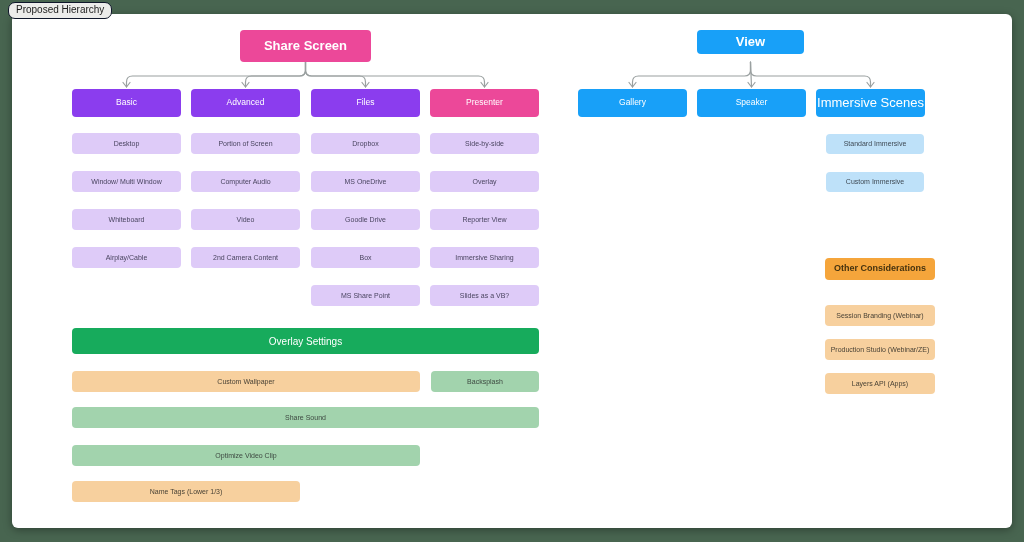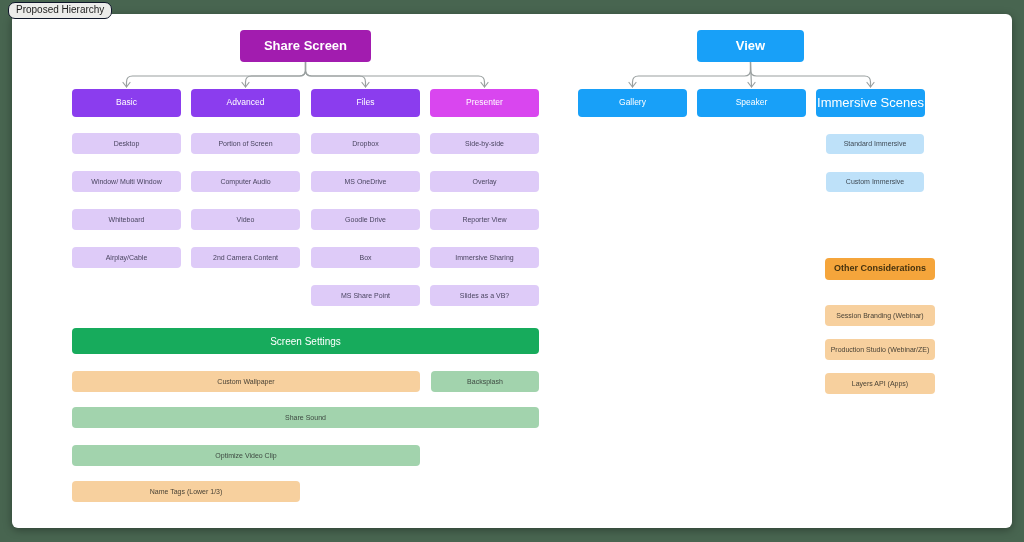--- a/index.html
+++ b/index.html
@@ -60,26 +60,26 @@
         <path d="M305.5,62 L305.5,70 Q305.5,76 311.5,76 L478.5,76 Q484.5,76 484.5,82 L484.5,87" fill="none" stroke="#9AA0A0" stroke-width="1.2" stroke-linecap="round" stroke-linejoin="round"></path>
         <path d="M481,82.5 L484.5,87 L488,82.5" fill="none" stroke="#9AA0A0" stroke-width="1.2" stroke-linecap="round" stroke-linejoin="round"></path>
         <path d="M750.5,62 L750.5,70 Q750.5,76 744.5,76 L638.5,76 Q632.5,76 632.5,82 L632.5,87" fill="none" stroke="#9AA0A0" stroke-width="1.2" stroke-linecap="round" stroke-linejoin="round"></path>
         <path d="M629,82.5 L632.5,87 L636,82.5" fill="none" stroke="#9AA0A0" stroke-width="1.2" stroke-linecap="round" stroke-linejoin="round"></path>
         <path d="M750.5,62 L751.5,87" fill="none" stroke="#9AA0A0" stroke-width="1.2" stroke-linecap="round" stroke-linejoin="round"></path>
         <path d="M748,82.5 L751.5,87 L755,82.5" fill="none" stroke="#9AA0A0" stroke-width="1.2" stroke-linecap="round" stroke-linejoin="round"></path>
         <path d="M750.5,62 L750.5,70 Q750.5,76 756.5,76 L864.5,76 Q870.5,76 870.5,82 L870.5,87" fill="none" stroke="#9AA0A0" stroke-width="1.2" stroke-linecap="round" stroke-linejoin="round"></path>
         <path d="M867,82.5 L870.5,87 L874,82.5" fill="none" stroke="#9AA0A0" stroke-width="1.2" stroke-linecap="round" stroke-linejoin="round"></path>
       </svg>
 
-  <div class="node" style="left: 228px; top: 16px; width: 131px; height: 32px; background: #a21caf; color: rgb(255, 255, 255); font-size: 13px; font-weight: 700;">Share Screen</div>
-      <div class="node" style="left: 685px; top: 16px; width: 107px; height: 32px; background: rgb(24, 160, 248); color: rgb(255, 255, 255); font-size: 13px; font-weight: 700;">View</div>
+  <div class="node" style="left: 228px; top: 16px; width: 131px; height: 32px; background: #ec4899; color: rgb(255, 255, 255); font-size: 13px; font-weight: 700;">Share Screen</div>
+      <div class="node" style="left: 685px; top: 16px; width: 107px; height: 24px; background: rgb(24, 160, 248); color: rgb(255, 255, 255); font-size: 13px; font-weight: 700;">View</div>
       <div class="node" style="left: 60px; top: 75px; width: 109px; height: 28px; background: rgb(139, 61, 238); color: rgb(255, 255, 255); font-size: 8.5px; text-align: center;">Basic</div>
       <div class="node" style="left: 179px; top: 75px; width: 109px; height: 28px; background: rgb(139, 61, 238); color: rgb(255, 255, 255); font-size: 8.5px;">Advanced</div>
       <div class="node" style="left: 299px; top: 75px; width: 109px; height: 28px; background: rgb(139, 61, 238); color: rgb(255, 255, 255); font-size: 8.5px;">Files</div>
-      <div class="node" style="left: 418px; top: 75px; width: 109px; height: 28px; background: #d946ef; color: rgb(255, 255, 255); font-size: 8.5px;">Presenter</div>
+      <div class="node" style="left: 418px; top: 75px; width: 109px; height: 28px; background: #ec4899; color: rgb(255, 255, 255); font-size: 8.5px;">Presenter</div>
       <div class="node" style="left: 566px; top: 75px; width: 109px; height: 28px; background: rgb(24, 160, 248); color: rgb(255, 255, 255); font-size: 8.5px;">Gallery</div>
       <div class="node" style="left: 685px; top: 75px; width: 109px; height: 28px; background: rgb(24, 160, 248); color: rgb(255, 255, 255); font-size: 8.5px;">Speaker</div>
       <div class="node" style="left: 804px; top: 75px; width: 109px; height: 28px; background: rgb(24, 160, 248); color: rgb(255, 255, 255); font-size: 13px;">Immersive Scenes</div>
       <div class="node" style="left: 60px; top: 119px; width: 109px; height: 21px; background: rgb(222, 203, 248); color: rgb(74, 69, 96); font-size: 7px;">Desktop</div>
       <div class="node" style="left: 179px; top: 119px; width: 109px; height: 21px; background: rgb(222, 203, 248); color: rgb(74, 69, 96); font-size: 7px;">Portion of Screen</div>
       <div class="node" style="left: 299px; top: 119px; width: 109px; height: 21px; background: rgb(222, 203, 248); color: rgb(74, 69, 96); font-size: 7px;">Dropbox</div>
       <div class="node" style="left: 418px; top: 119px; width: 109px; height: 21px; background: rgb(222, 203, 248); color: rgb(74, 69, 96); font-size: 7px;">Side-by-side</div>
       <div class="node" style="left: 60px; top: 157px; width: 109px; height: 21px; background: rgb(222, 203, 248); color: rgb(74, 69, 96); font-size: 7px;">Window/ Multi Window</div>
       <div class="node" style="left: 179px; top: 157px; width: 109px; height: 21px; background: rgb(222, 203, 248); color: rgb(74, 69, 96); font-size: 7px;">Computer Audio</div>
       <div class="node" style="left: 299px; top: 157px; width: 109px; height: 21px; background: rgb(222, 203, 248); color: rgb(74, 69, 96); font-size: 7px;">MS OneDrive</div>
@@ -93,20 +93,20 @@
       <div class="node" style="left: 299px; top: 233px; width: 109px; height: 21px; background: rgb(222, 203, 248); color: rgb(74, 69, 96); font-size: 7px;">Box</div>
       <div class="node" style="left: 418px; top: 233px; width: 109px; height: 21px; background: rgb(222, 203, 248); color: rgb(74, 69, 96); font-size: 7px;">Immersive Sharing</div>
       <div class="node" style="left: 299px; top: 271px; width: 109px; height: 21px; background: rgb(222, 203, 248); color: rgb(74, 69, 96); font-size: 7px;">MS Share Point</div>
       <div class="node" style="left: 418px; top: 271px; width: 109px; height: 21px; background: rgb(222, 203, 248); color: rgb(74, 69, 96); font-size: 7px;">Slides as a VB?</div>
       <div class="node" style="left: 814px; top: 120px; width: 98px; height: 20px; background: rgb(190, 225, 249); color: rgb(63, 74, 85); font-size: 7px;">Standard Immersive</div>
       <div class="node" style="left: 814px; top: 158px; width: 98px; height: 20px; background: rgb(190, 225, 249); color: rgb(63, 74, 85); font-size: 7px;">Custom Immersive</div>
       <div class="node" style="left: 813px; top: 244px; width: 110px; height: 22px; background: rgb(245, 165, 59); color: rgb(70, 51, 15); font-size: 9px; font-weight: 700;">Other Considerations</div>
       <div class="node" style="left: 813px; top: 291px; width: 110px; height: 21px; background: rgb(247, 208, 158); color: rgb(74, 67, 54); font-size: 7px;">Session Branding (Webinar)</div>
       <div class="node" style="left: 813px; top: 325px; width: 110px; height: 21px; background: rgb(247, 208, 158); color: rgb(74, 67, 54); font-size: 7px;">Production Studio (Webinar/ZE)</div>
       <div class="node" style="left: 813px; top: 359px; width: 110px; height: 21px; background: rgb(247, 208, 158); color: rgb(74, 67, 54); font-size: 7px;">Layers API (Apps)</div>
-      <div class="node" style="left: 60px; top: 314px; width: 467px; height: 26px; background: rgb(23, 171, 92); color: rgb(255, 255, 255); font-size: 10px;">Screen Settings</div>
+      <div class="node" style="left: 60px; top: 314px; width: 467px; height: 26px; background: rgb(23, 171, 92); color: rgb(255, 255, 255); font-size: 10px;">Overlay Settings</div>
       <div class="node" style="left: 60px; top: 357px; width: 348px; height: 21px; background: rgb(247, 208, 158); color: rgb(74, 67, 54); font-size: 7px;">Custom Wallpaper</div>
       <div class="node" style="left: 419px; top: 357px; width: 108px; height: 21px; background: rgb(162, 211, 173); color: rgb(62, 74, 66); font-size: 7px;">Backsplash</div>
       <div class="node" style="left: 60px; top: 393px; width: 467px; height: 21px; background: rgb(162, 211, 173); color: rgb(62, 74, 66); font-size: 7px;">Share Sound</div>
       <div class="node" style="left: 60px; top: 431px; width: 348px; height: 21px; background: rgb(162, 211, 173); color: rgb(62, 74, 66); font-size: 7px;">Optimize Video Clip</div>
       <div class="node" style="left: 60px; top: 467px; width: 228px; height: 21px; background: rgb(247, 208, 158); color: rgb(74, 67, 54); font-size: 7px;">Name Tags (Lower 1/3)</div>
     </div>
 </div>
 
 </body></html>

